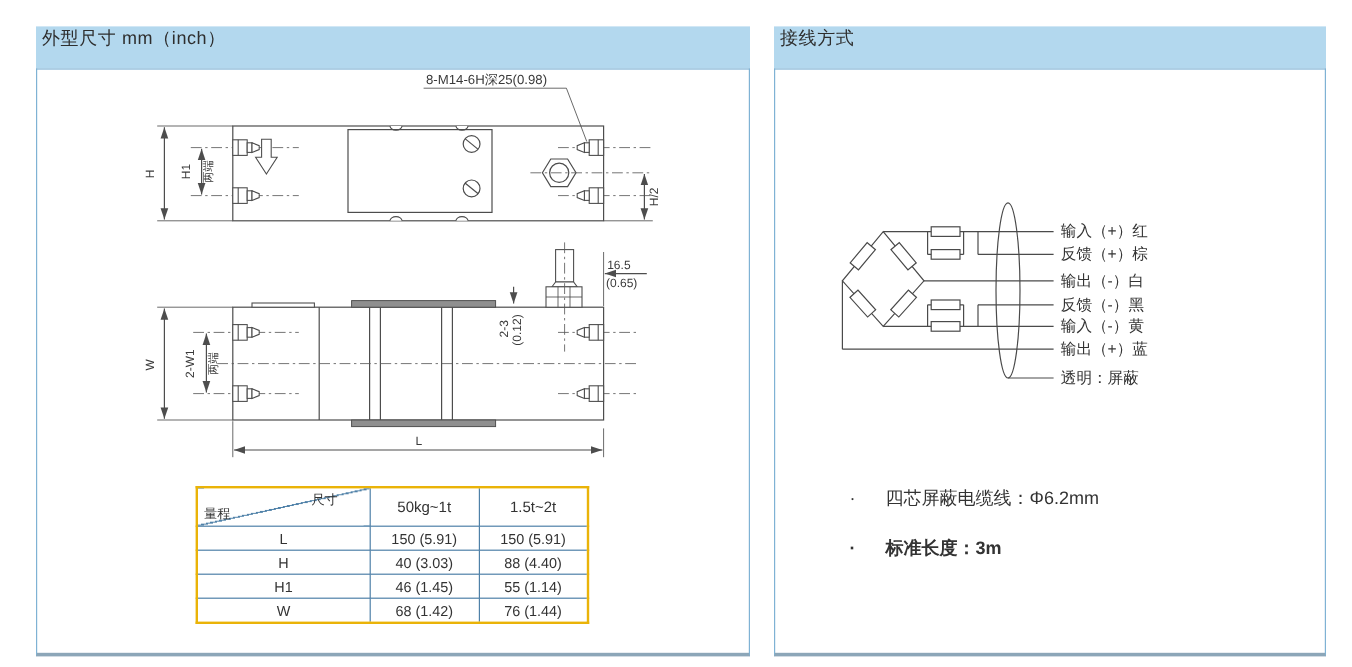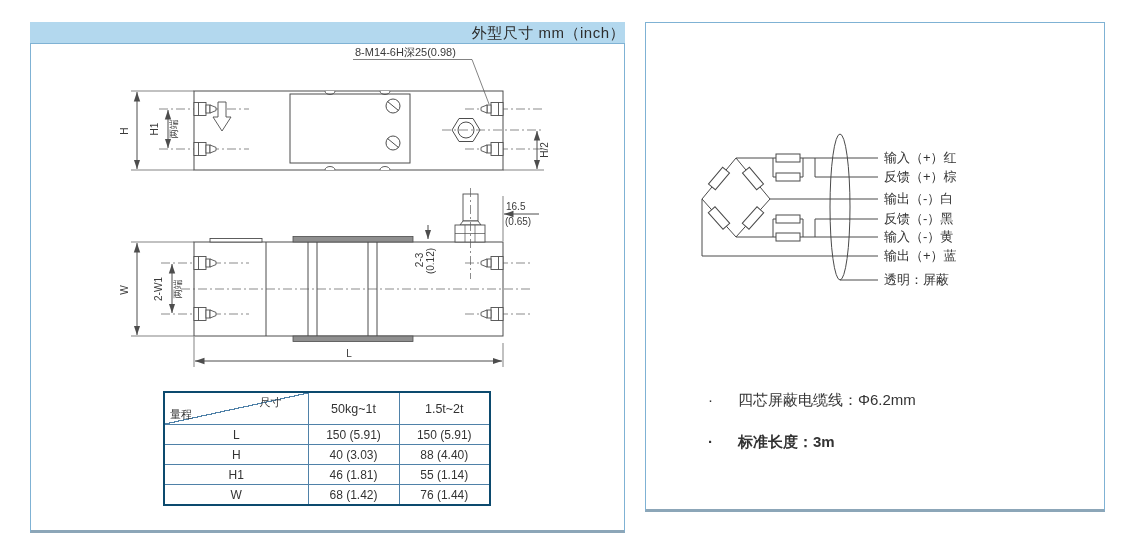--- a/index.html
+++ b/index.html
@@ -5,22 +5,22 @@
   html,body{margin:0;padding:0;}
   body{
     width:1127px;height:556px;position:relative;background:#ffffff;
     font-family:"Liberation Sans","DejaVu Sans",sans-serif;color:#333;
     overflow:hidden;
   }
   .panel{position:absolute;top:22px;}
   #left-panel{left:30px;width:595px;}
   #right-panel{left:645px;width:460px;}
   .panel-header{
-    height:21px;line-height:21px;background:#b3d8ee;
-    font-size:15px;color:#2e2e2e;padding-left:5px;letter-spacing:0.5px;text-align:right;
+    height:35px;line-height:21px;background:#b3d8ee;
+    font-size:15px;color:#2e2e2e;padding-left:5px;letter-spacing:0.5px;
   }
   .panel-body{
     position:relative;background:#fff;height:486px;
     border:1px solid #7fb2d4;border-bottom:3px solid #8ca6b8;
   }
   svg{display:block;position:absolute;left:0;top:0;}
   
   .ln{stroke:#4d4d4d;stroke-width:1;fill:none;}
   .thin{stroke:#4d4d4d;stroke-width:0.7;fill:none;}
   .cl{stroke:#5a5a5a;stroke-width:0.7;fill:none;stroke-dasharray:9 3 2 3;}
@@ -30,38 +30,38 @@
   .wl{stroke:#4a4a4a;stroke-width:1;fill:none;}
   text.dim{font-size:10px;fill:#3a3a3a;}
   text.dimcjk{font-size:9.5px;fill:#3a3a3a;}
   text.anno{font-size:11px;fill:#3a3a3a;}
   text.wire{font-size:13px;fill:#333;}
   #boltR rect,#boltR path{fill:#fff;stroke:#4d4d4d;stroke-width:0.9;}
   #boltR line{stroke:#4d4d4d;stroke-width:0.9;}
   
   .dims-table{
     position:absolute;left:132px;top:347px;border-collapse:collapse;
-    table-layout:fixed;font-size:12px;color:#333;border:2px solid #0c4a6e;
+    table-layout:fixed;font-size:12px;color:#333;border:2px solid #eab308;
   }
   .dims-table th,.dims-table td{
     border:1px solid #4f81a8;text-align:center;padding:0;font-weight:normal;
   }
   .dims-table thead th{height:31px;font-size:12.5px;}
   .dims-table tbody td{height:19px;}
   .col-label{width:144px;} .col-v{width:91px;}
   .diag{
     position:relative;
     background-image:linear-gradient(to bottom right,
       transparent calc(50% - 0.6px), #4f81a8 calc(50% - 0.6px),
       #4f81a8 calc(50% + 0.6px), transparent calc(50% + 0.6px));
   }
   .c-top{position:absolute;top:2px;right:26px;font-size:11px;}
   .c-bot{position:absolute;bottom:2px;left:5px;font-size:11px;}
   
-  .note{position:absolute;left:62px;font-size:15px;color:#333;white-space:nowrap;margin-top:20px;}
+  .note{position:absolute;left:62px;font-size:15px;color:#333;white-space:nowrap;}
   .note .dot{display:inline-block;width:30px;font-size:15px;}
 </style>
 </head>
 <body>
 
 <section class="panel" id="left-panel">
   <div class="panel-header">外型尺寸 mm（inch）</div>
   <div class="panel-body">
 
     <svg width="593" height="486" viewBox="0 0 593 486">
@@ -204,34 +204,35 @@
           <td>150 (5.91)</td>
           <td>150 (5.91)</td>
         </tr>
         <tr>
           <td>H</td>
           <td>40 (3.03)</td>
           <td>88 (4.40)</td>
         </tr>
         <tr>
           <td>H1</td>
-          <td>46 (1.81)</td>
+          <td>46 (1.45)</td>
           <td>55 (1.14)</td>
         </tr>
         <tr>
           <td>W</td>
           <td>68 (1.42)</td>
           <td>76 (1.44)</td>
         </tr>
       </tbody>
     </table>
   </div>
 </section>
 
 <section class="panel" id="right-panel">
+  <div class="panel-header">接线方式</div>
   <div class="panel-body">
 
     <svg width="458" height="340" viewBox="0 0 458 340">
 
       <g>
         <line class="wl" x1="90" y1="135" x2="232" y2="135"></line>
         <line class="wl" x1="127" y1="135" x2="127" y2="154"></line>
         <line class="wl" x1="157" y1="135" x2="157" y2="154"></line>
         <line class="wl" x1="127" y1="154" x2="157" y2="154"></line>
         <line class="wl" x1="169" y1="135" x2="169" y2="154"></line>

